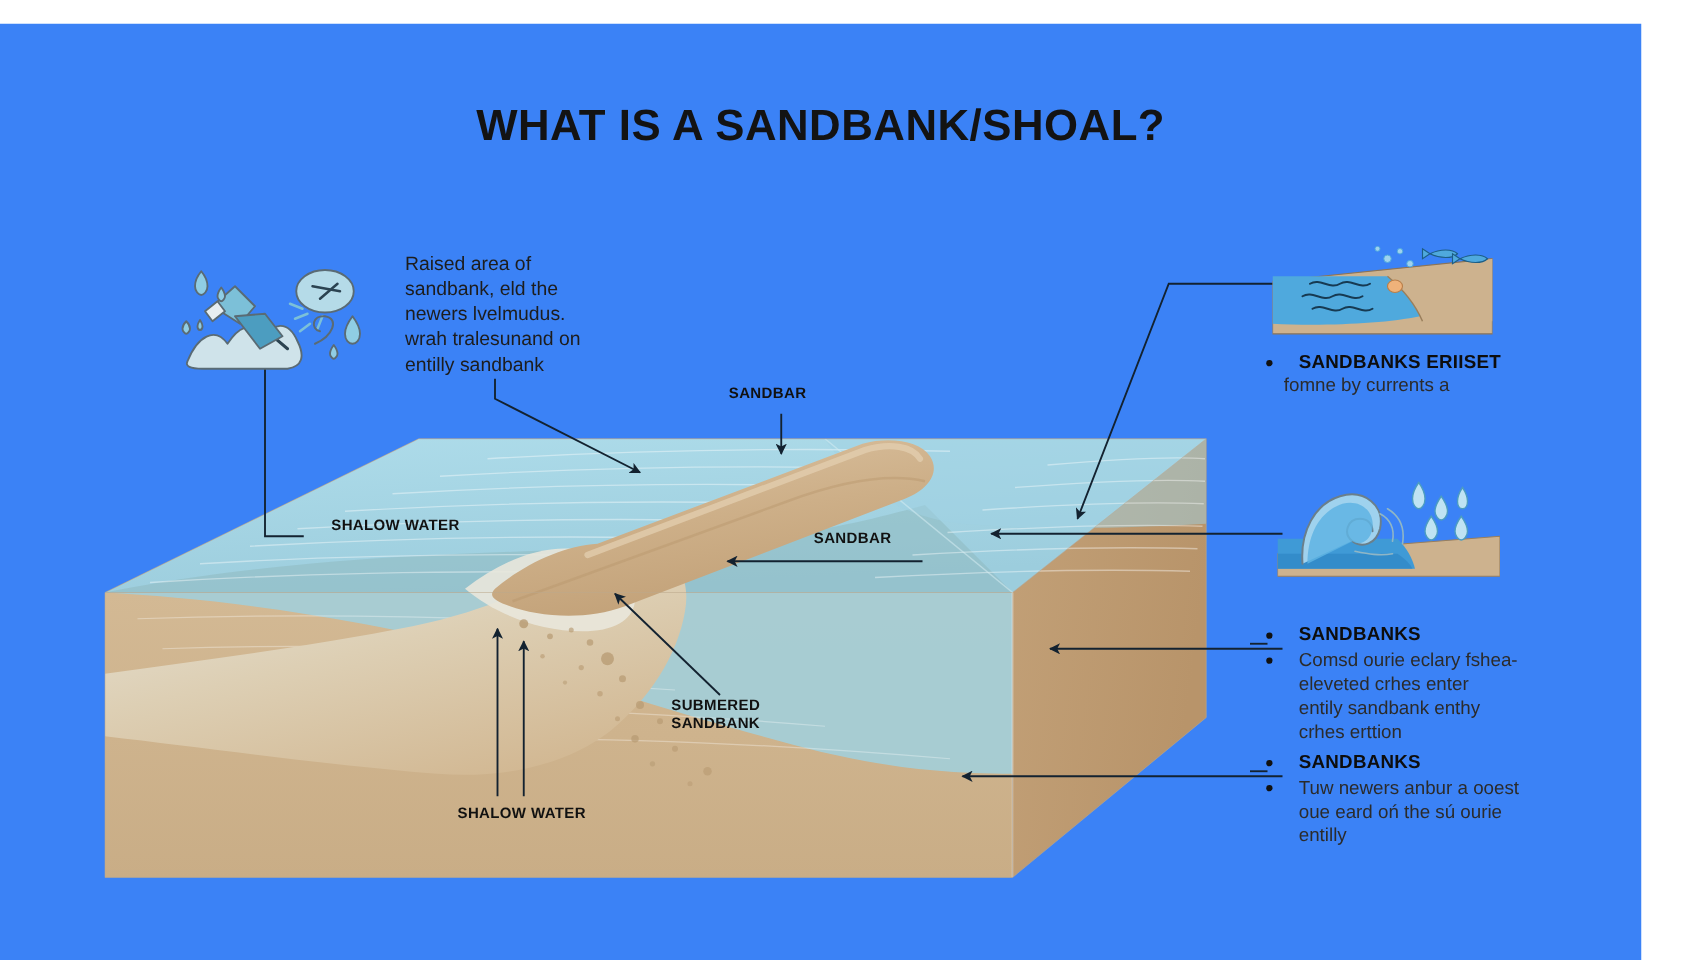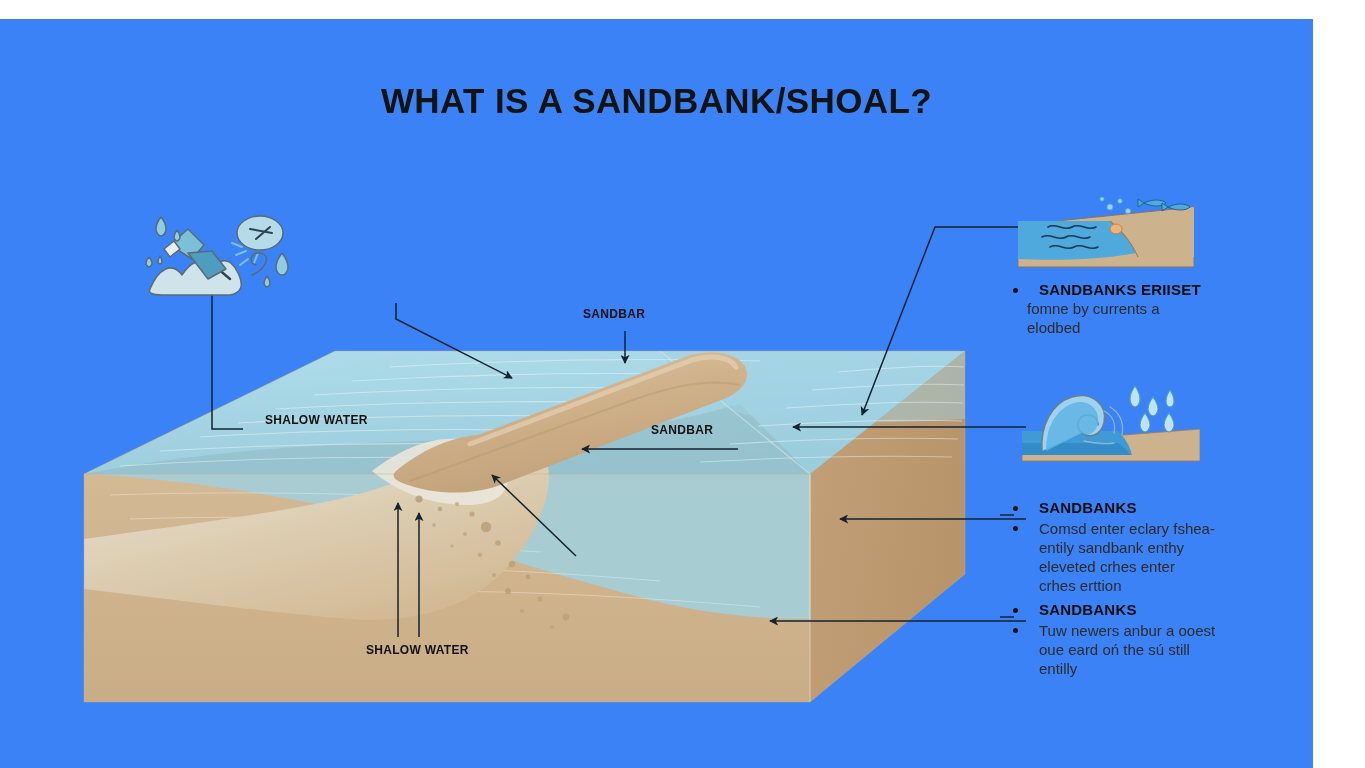--- a/index.html
+++ b/index.html
@@ -278,61 +278,68 @@
       <path d="M 1000,598 L 1014,598"></path>
     </g>
   </svg>
 
   <div class="dlabel lbl-shalow-top">SHALOW WATER</div>
 
   <div class="dlabel lbl-sandbar-top">SANDBAR</div>
 
   <div class="dlabel lbl-sandbar-mid">SANDBAR</div>
 
+  <div class="dlabel two lbl-submered">SUBMERED SANDBANK</div>
 
   <div class="dlabel lbl-shalow-bot">SHALOW WATER</div>
 
+  <div class="txtblock gibber-left">
+    <div>Raised  area of</div>
+    <div>sandbank, eld the</div>
+    <div>newers lvelmudus.</div>
+    <div>wrah tralesunand on</div>
+    <div>entilly sandbank</div>
+  </div>
 
   <div class="rt-block rtb1">
     <div class="bullet-row">
       <span class="bullet-dot"></span>
       <span class="rt-head bullet-txt">SANDBANKS ERIISET</span>
     </div>
     <div class="rt-body" style="margin-left:14px">
       <div>fomne by currents a</div>
-      <div>elodbed</div>
     </div>
   </div>
 
   <div class="rt-block rtb2">
     <div class="bullet-row">
       <span class="bullet-dot"></span>
       <span class="rt-head bullet-txt">SANDBANKS</span>
     </div>
     <div class="bullet-row" style="margin-top:2px">
       <span class="bullet-dot"></span>
       <span class="rt-body bullet-txt">
-        <span style="display:block">Comsd enter eclary fshea-</span>
+        <span style="display:block">Comsd ourie eclary fshea-</span>
+        <span style="display:block">eleveted  crhes enter</span>
         <span style="display:block">entily sandbank  enthy</span>
-        <span style="display:block">eleveted  crhes enter</span>
         <span style="display:block">crhes erttion</span>
       </span>
     </div>
   </div>
 
   <div class="rt-block rtb3">
     <div class="bullet-row">
       <span class="bullet-dot"></span>
       <span class="rt-head bullet-txt">SANDBANKS</span>
     </div>
     <div class="bullet-row" style="margin-top:2px">
       <span class="bullet-dot"></span>
       <span class="rt-body bullet-txt">
         <span style="display:block">Tuw newers anbur a ooest</span>
-        <span style="display:block">oue eard oń the sú still</span>
+        <span style="display:block">oue eard oń the sú ourie</span>
         <span style="display:block">entilly</span>
       </span>
     </div>
   </div>
 
   <div class="inset" style="left:134px; top:172px;">
     <svg width="170" height="115" viewBox="0 0 170 115">
       <g stroke="#5a6b74" stroke-width="1.5" fill="none" stroke-linecap="round" stroke-linejoin="round">
 
         <path d="M 16,98 C 24,78 38,70 48,84 C 56,72 66,64 76,80 C 84,68 96,64 104,82

